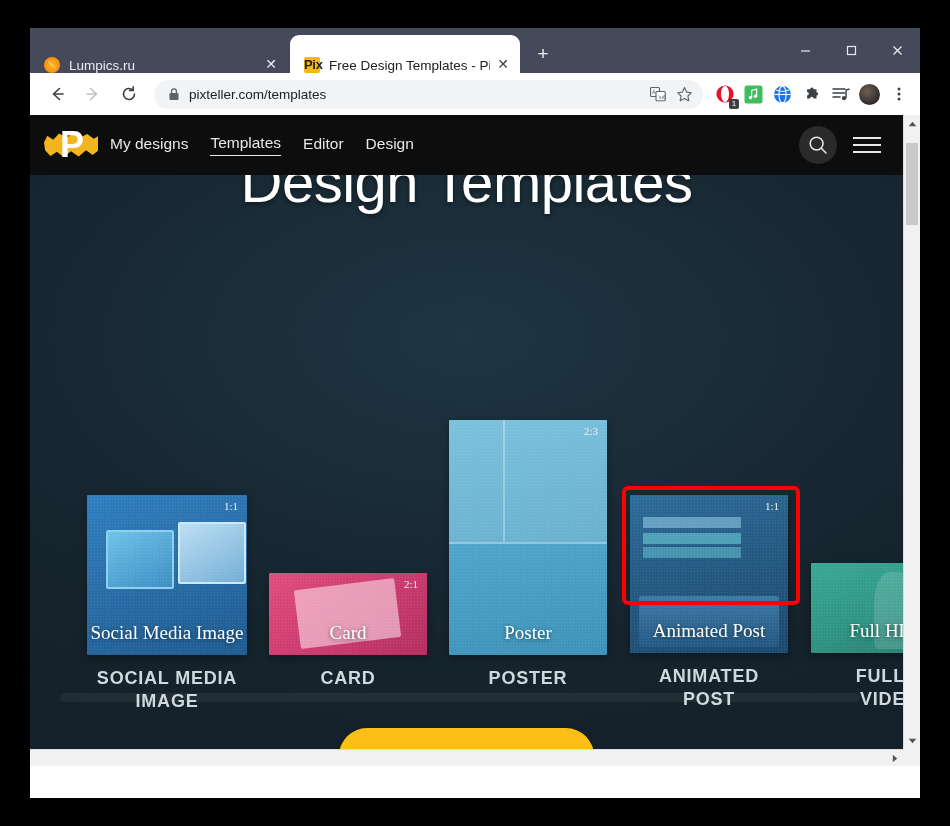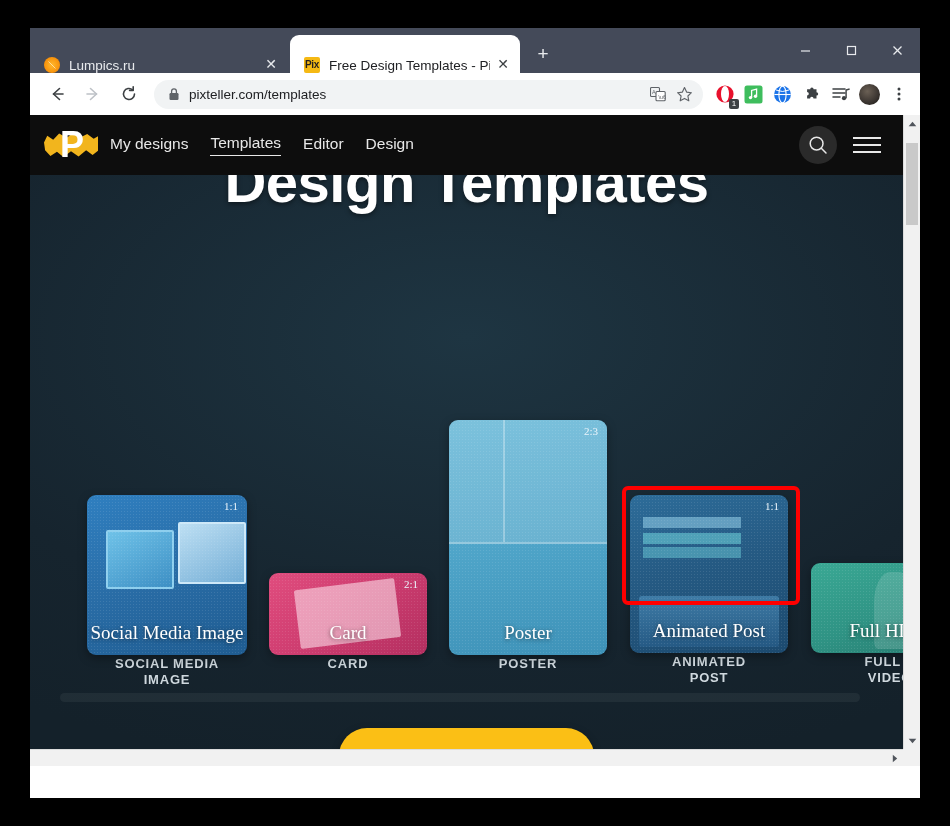--- a/index.html
+++ b/index.html
@@ -64,21 +64,21 @@
         rgba(255,255,255,.55) 135deg 137deg, transparent 137deg 180deg,
         rgba(255,255,255,.55) 180deg 182deg, transparent 182deg 225deg,
         rgba(255,255,255,.55) 225deg 227deg, transparent 227deg 270deg,
         rgba(255,255,255,.55) 270deg 272deg, transparent 272deg 315deg,
         rgba(255,255,255,.55) 315deg 317deg, transparent 317deg 360deg);
   }
   .fav-pix {
     border-radius: 2px;
     background: #f5b914;
     color: #231f20;
-    font-size: 10px;
+    font-size: 13px;
     font-weight: bold;
     line-height: 16px;
     text-align: center;
     letter-spacing: -0.3px;
     font-family: "Liberation Sans", sans-serif;
   }
   .tab-title { flex: 1; overflow: hidden; text-overflow: clip; }
   .tab-close {
     width: 18px; height: 18px;
     display: flex; align-items: center; justify-content: center;
@@ -241,21 +241,21 @@
 
   
   .hero {
     position: absolute;
     left: 0; right: 0; top: 38px;
     text-align: center;
     pointer-events: none;
   }
   .hero h1 {
     font-size: 58px;
-    font-weight: bold;
+    font-weight: normal;
     color: #fff;
     letter-spacing: -0.5px;
     line-height: 1;
     text-shadow: 0 2px 5px rgba(0,0,0,.45);
     font-family: "Liberation Sans", sans-serif;
   }
 
   
   .cards-row {
     position: absolute;
@@ -263,21 +263,21 @@
     height: 320px;
   }
   .card {
     position: absolute;
     display: flex;
     flex-direction: column;
     align-items: center;
   }
   .thumb {
     position: relative;
-    border-radius: 9px;
+    border-radius: 1px;
     overflow: hidden;
     box-shadow: 0 3px 10px rgba(0,0,0,.35);
   }
   .thumb .ratio {
     position: absolute;
     top: 5px; right: 9px;
     color: #eaf4fb;
     font-size: 11px;
     font-family: "Liberation Serif", serif;
     z-index: 3;
@@ -287,23 +287,23 @@
     left: 0; right: 0; bottom: 12px;
     text-align: center;
     color: #fff;
     font-size: 19px;
     font-family: "Liberation Serif", serif;
     text-shadow: 0 1px 4px rgba(0,0,0,.55);
     z-index: 3;
     line-height: 1.12;
   }
   .caption {
-    margin-top: 1px;
+    margin-top: 12px;
     color: #cfd8de;
-    font-size: 13px;
+    font-size: 18px;
     font-weight: bold;
     letter-spacing: 0.8px;
     text-align: center;
     line-height: 1.25;
     white-space: pre-line;
   }
 
   
   .art { position: absolute; inset: 0; }
   .art-social {

